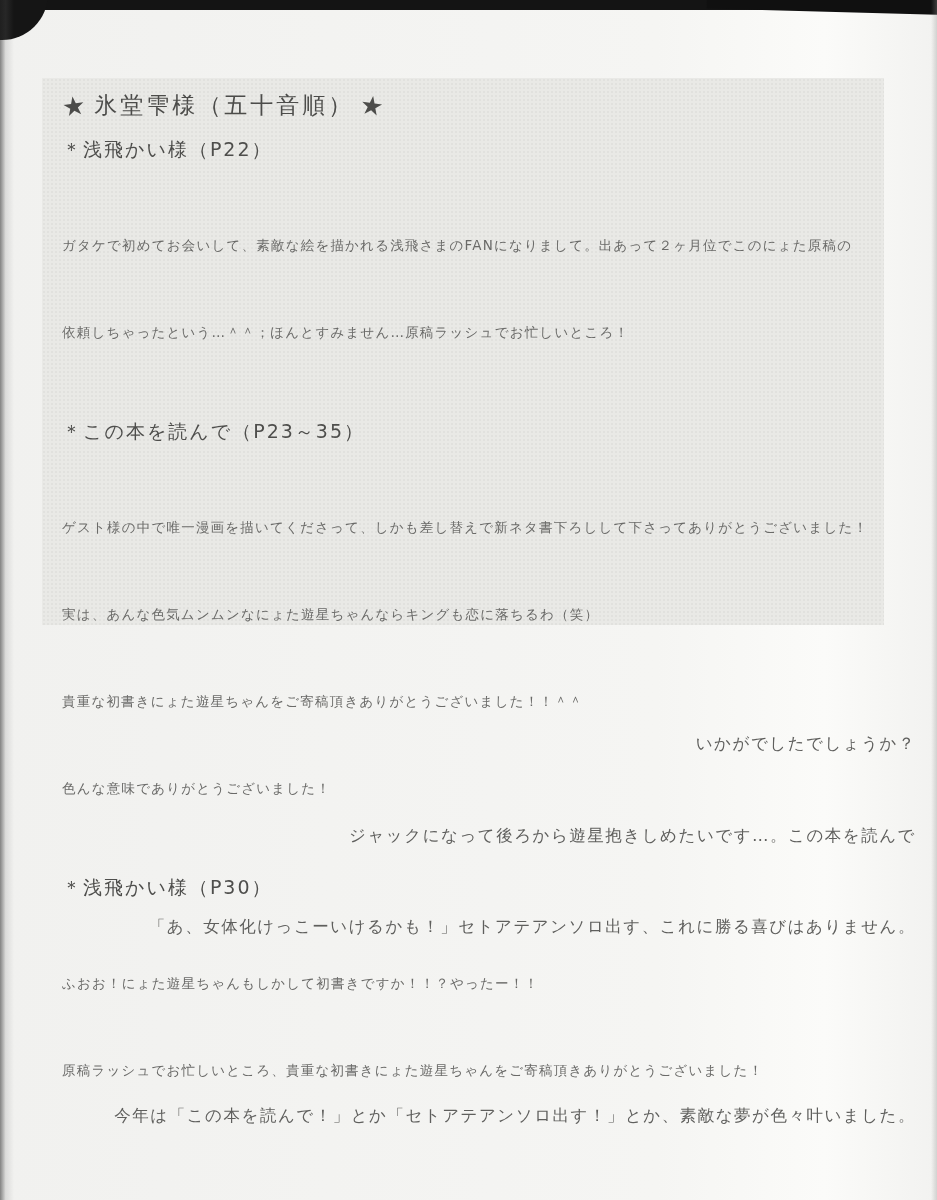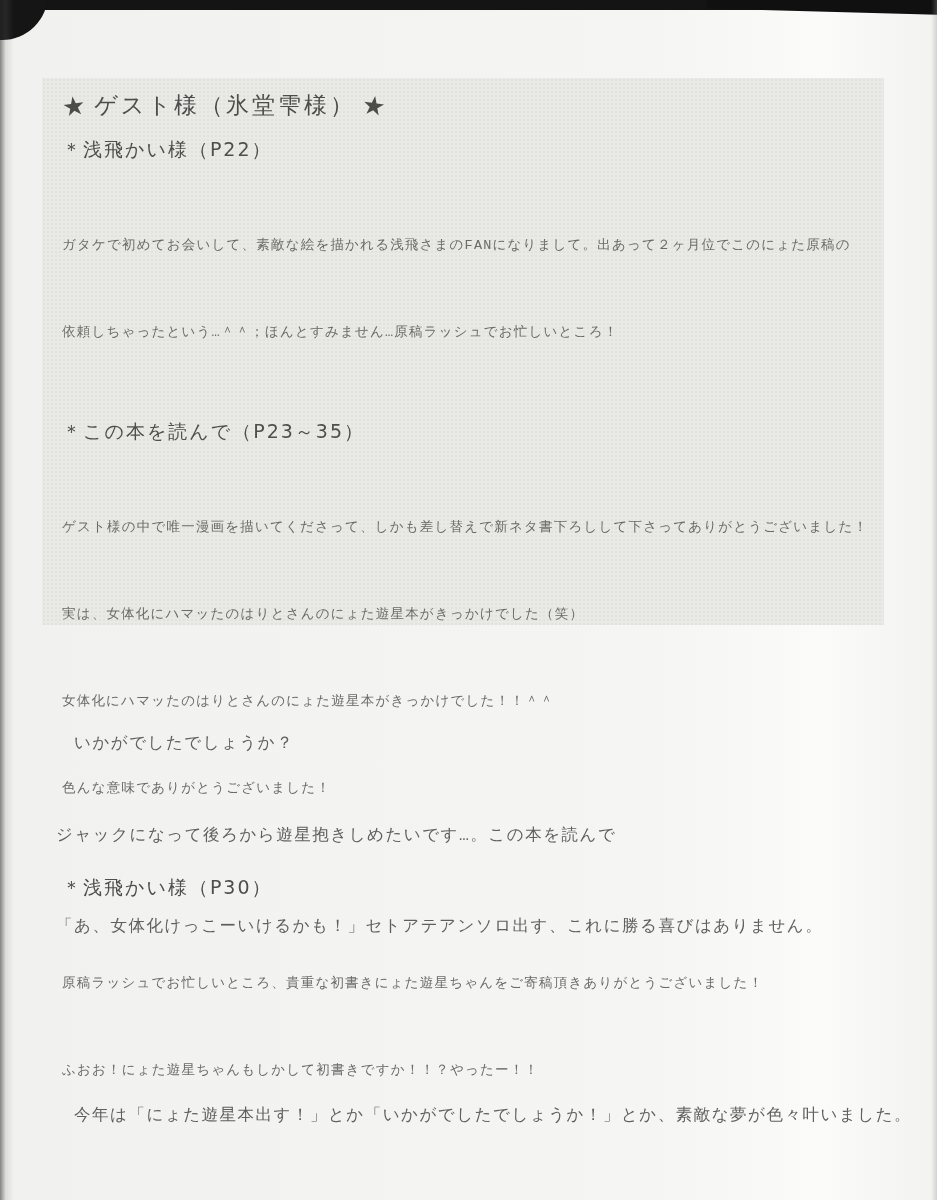--- a/index.html
+++ b/index.html
@@ -62,89 +62,89 @@
   .entry-comment{
     font-size:13.5px;line-height:29px;letter-spacing:1.2px;color:#6a6a68;
     white-space:pre-wrap;
   }
 
   
   .afterword{
     position:absolute;left:56px;top:668px;width:860px;
     color:#5f5f5d;
   }
-  .afterword .para{white-space:pre-wrap;}
+  .afterword .para{white-space:pre-wrap;text-align:right;}
   .para-1{font-size:16.5px;line-height:30.5px;letter-spacing:1.5px;margin-bottom:31px;}
   .para-2{font-size:16.5px;line-height:32.5px;letter-spacing:1.5px;margin-bottom:22px;}
-  .line{display:block;font-family:Liberation Mono, monospace;}
+  .line{display:block;}
 </style>
 </head>
 <body>
 
 <div class="page">
 
   <div class="scan-top-bar"></div>
   <div class="scan-top-right"></div>
   <div class="scan-top-left-curve"></div>
   <div class="scan-left-shadow"></div>
   <div class="scan-right-edge"></div>
 
   <div class="guest-box">
 
     <div class="guest-title">
       <span class="star">★</span>
-      <span>ゲスト様（氷堂雫様）</span>
+      <span>氷堂雫様（五十音順）</span>
       <span class="star right">★</span>
     </div>
 
     <div>
       <div class="entry-name">
         <span>＊</span><span>浅飛かい様</span><span>（P22）</span>
       </div>
       <div class="entry-comment">
         <span class="line">ガタケで初めてお会いして、素敵な絵を描かれる浅飛さまのFANになりまして。出あって２ヶ月位でこのにょた原稿の</span>
         <span class="line">依頼しちゃったという…＾＾；ほんとすみません…原稿ラッシュでお忙しいところ！</span>
       </div>
     </div>
 
     <div>
       <div class="entry-name">
         <span>＊</span><span>この本を読んで</span><span>（P23～35）</span>
       </div>
       <div class="entry-comment">
         <span class="line">ゲスト様の中で唯一漫画を描いてくださって、しかも差し替えで新ネタ書下ろしして下さってありがとうございました！</span>
-        <span class="line">実は、女体化にハマッたのはりとさんのにょた遊星本がきっかけでした（笑）</span>
-        <span class="line">女体化にハマッたのはりとさんのにょた遊星本がきっかけでした！！＾＾</span>
+        <span class="line">実は、あんな色気ムンムンなにょた遊星ちゃんならキングも恋に落ちるわ（笑）</span>
+        <span class="line">貴重な初書きにょた遊星ちゃんをご寄稿頂きありがとうございました！！＾＾</span>
         <span class="line">色んな意味でありがとうございました！</span>
       </div>
     </div>
 
     <div>
       <div class="entry-name">
         <span>＊</span><span>浅飛かい様</span><span>（P30）</span>
       </div>
       <div class="entry-comment">
+        <span class="line">ふおお！にょた遊星ちゃんもしかして初書きですか！！？やったー！！</span>
         <span class="line">原稿ラッシュでお忙しいところ、貴重な初書きにょた遊星ちゃんをご寄稿頂きありがとうございました！</span>
-        <span class="line">ふおお！にょた遊星ちゃんもしかして初書きですか！！？やったー！！</span>
         
       </div>
     </div>
 
   </div>
 
   <div class="afterword">
 
     <div class="para para-1">
       <span class="line">　いかがでしたでしょうか？</span>
       <span class="line">ジャックになって後ろから遊星抱きしめたいです…。この本を読んで</span>
       <span class="line">「あ、女体化けっこーいけるかも！」セトアテアンソロ出す、これに勝る喜びはありません。</span>
     </div>
 
     <div class="para para-2">
-      <span class="line">　今年は「にょた遊星本出す！」とか「いかがでしたでしょうか！」とか、素敵な夢が色々叶いました。</span>
+      <span class="line">　今年は「この本を読んで！」とか「セトアテアンソロ出す！」とか、素敵な夢が色々叶いました。</span>
       <span class="line">ここ最近体調不良が多くて、サイトも更新できてなかったり本が出せなかったり。</span>
       
       
       
       
       
     </div>
 
   </div>
 

